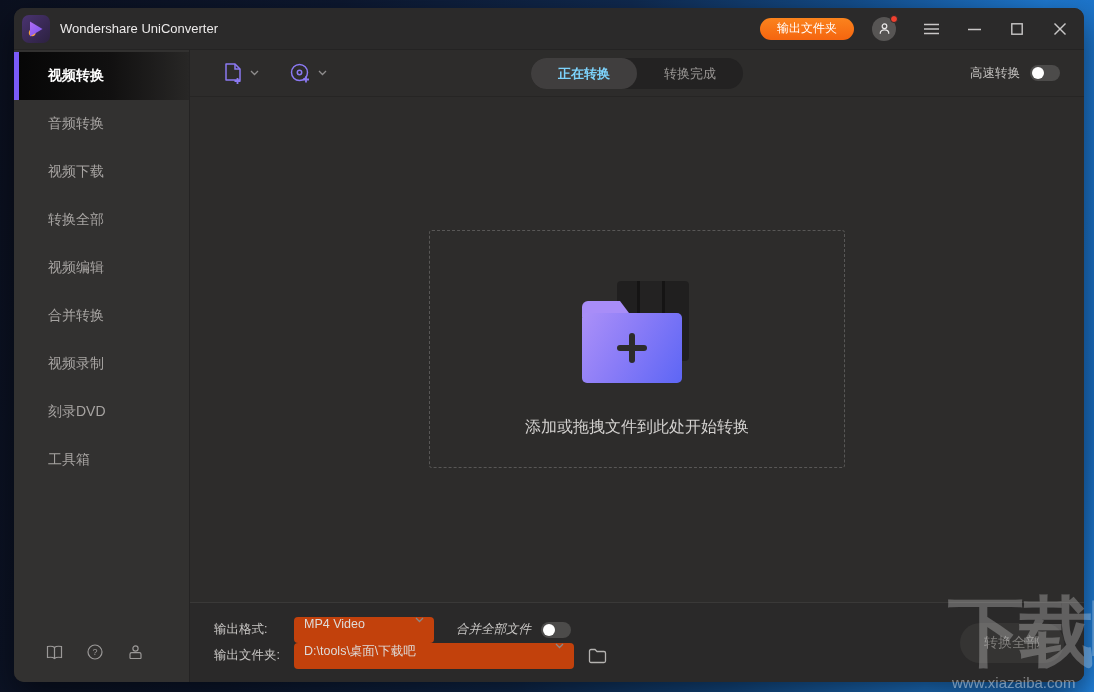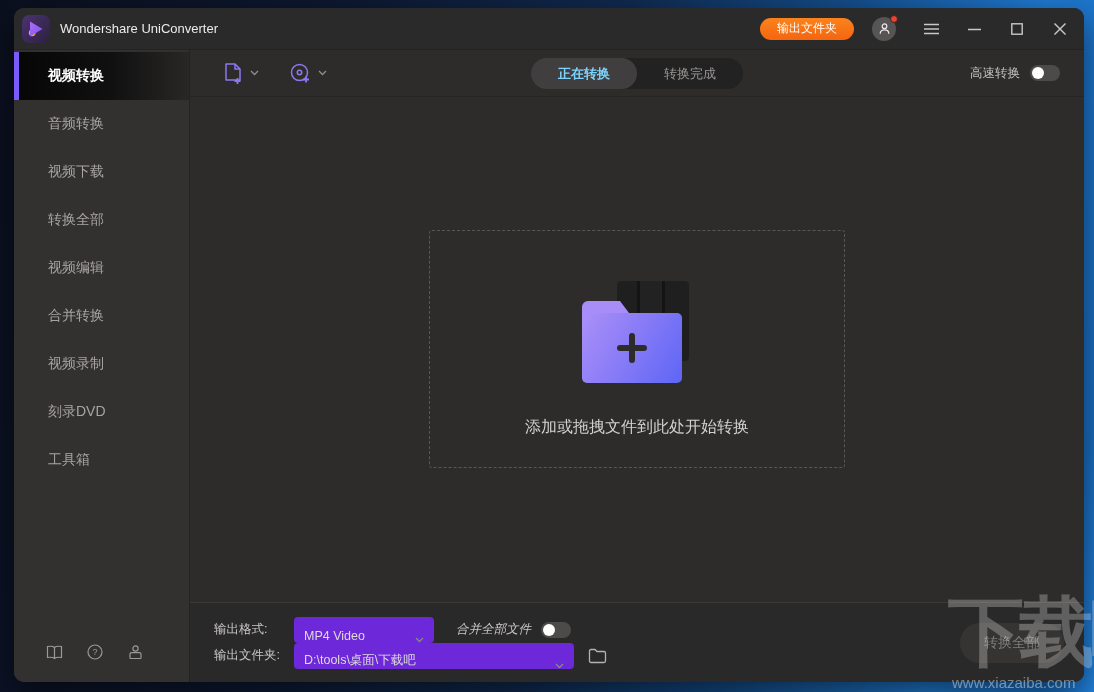--- a/index.html
+++ b/index.html
@@ -74,21 +74,21 @@
   .folder { position:absolute; left:0; top:32px; width:100px; height:70px; border-radius:5px;
     background:linear-gradient(120deg,#ab90f8 0%,#8a7cf7 45%,#5d66f5 100%);
     display:flex; align-items:center; justify-content:center; }
   .hint { margin-top:34px; font-size:16px; color:#d3d1cf; }
 
   
   .bottombar { flex:0 0 80px; background:#2a2929; border-top:1px solid #3a3938; position:relative;
     display:flex; flex-direction:column; justify-content:center; padding-left:24px; }
   .row { display:flex; align-items:center; height:26px; }
   .lbl { font-size:12.5px; color:#c9c7c5; width:80px; flex:0 0 80px; }
-  .field { height:26px; background:#6d28d9; border-radius:4px; display:flex; align-items:flex-end;
+  .field { height:26px; background:#c2410c; border-radius:4px; display:flex; align-items:flex-start;
     padding:0 10px; font-size:12.5px; color:#dedcda; cursor:pointer; }
   .field.format { width:140px; }
   .field.path { width:280px; }
   .field .chev { margin-left:auto; color:#8a8888; display:flex; }
   .merge { margin-left:22px; display:flex; align-items:center; gap:10px; font-size:12.5px; color:#c9c7c5;font-style:italic; }
   .folder-btn { margin-left:14px; background:none; border:none; color:#b5b3b1; cursor:pointer; display:flex; }
   .convert-all { position:absolute; right:20px; top:20px; width:104px; height:40px; border-radius:20px;
     background:#353433; color:#7e7c7a; font-size:14px; border:none; display:flex; align-items:center;
     justify-content:center; font-family:inherit; }
 

